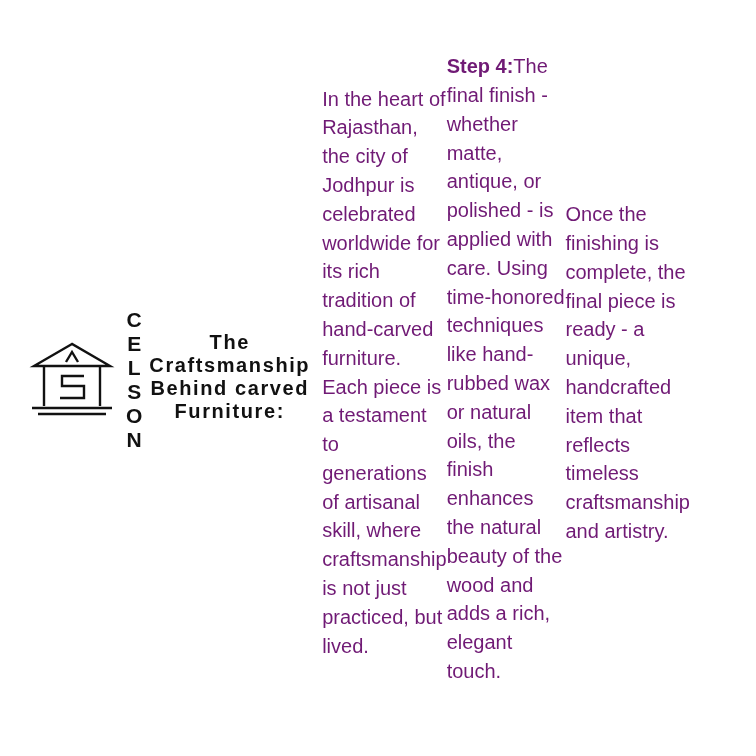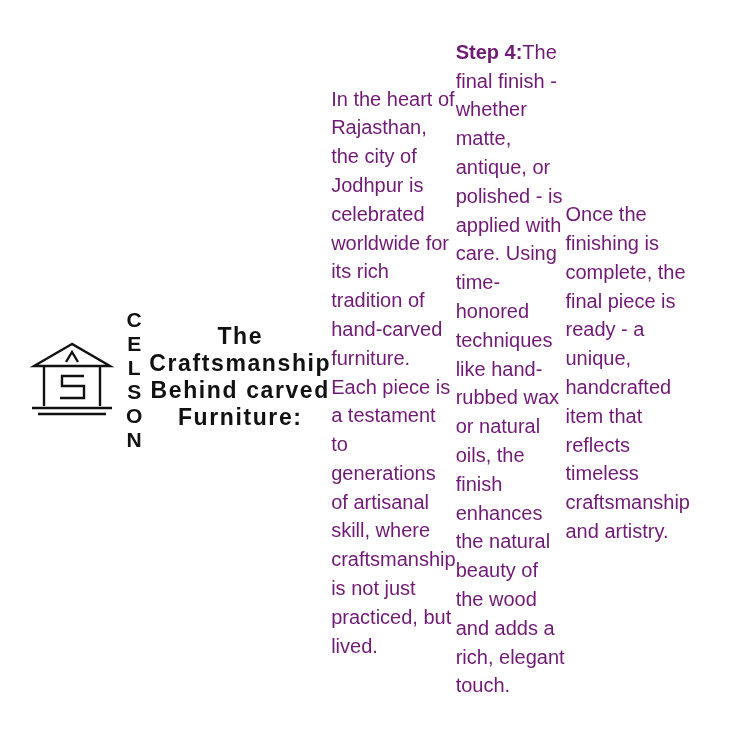--- a/index.html
+++ b/index.html
@@ -31,25 +31,25 @@
   }
   .brand {
     font-size: 21px;
     font-weight: bold;
     letter-spacing: 7px;
     text-align: center;
     margin: 4px 0 2px 0;
     color: #111111;
   }
   .headline {
-    font-size: 23px;
+    font-size: 20px;
     font-weight: bold;
     letter-spacing: 1.6px;
     text-align: center;
-    margin: 6px 0 10px 0;
+    margin: 6px 12px 10px 0;
     color: #111111;
   }
   .para {
     font-size: 20px;
     line-height: 1.44;
     text-align: left;
     margin: 0 0 13px 0;
     max-width: 716px;
     color: #701a75;
   }

